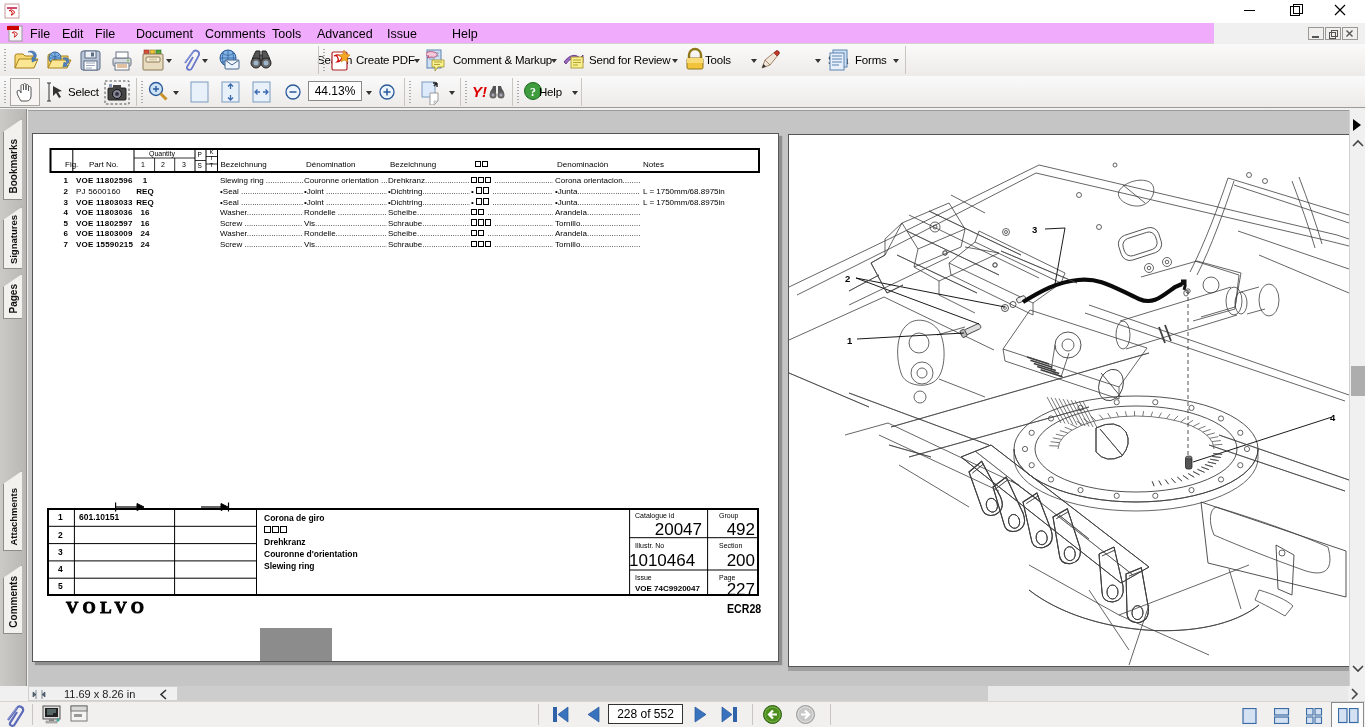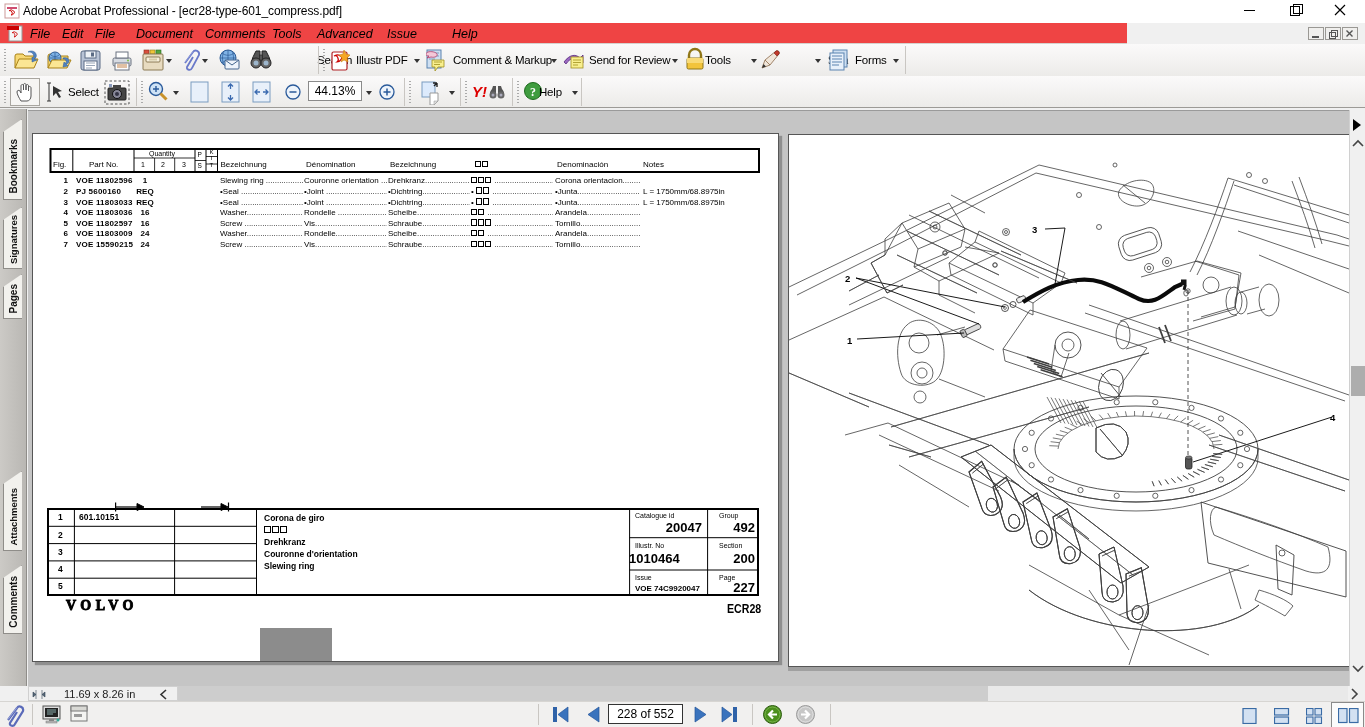--- a/index.html
+++ b/index.html
@@ -2,57 +2,56 @@
 <html><head><meta charset="utf-8">
 <style>
 *{margin:0;padding:0;box-sizing:border-box;}
 html,body{width:1365px;height:727px;overflow:hidden;}
 body{font-family:"Liberation Sans",sans-serif;position:relative;background:#f0f0f0;}
 .abs{position:absolute;}
 
 #titlebar{position:absolute;left:0;top:0;width:1365px;height:23px;background:#ffffff;}
 #titlebar .title{position:absolute;left:23px;top:4px;font-size:12px;letter-spacing:-0.1px;color:#000;}
 
-#menubar{position:absolute;left:0;top:23px;width:1127px;height:21px;background:#ef4444;border-bottom:1px solid #d5d2ce;font-style:italic;}
+#menubar{position:absolute;left:0;top:23px;width:1214px;height:21px;background:#f0abfc;border-bottom:1px solid #d5d2ce;}
 #menubar span.mi{position:absolute;top:4px;font-size:12.5px;color:#000;}
 
 #tb1{position:absolute;left:0;top:44px;width:1365px;height:32px;background:linear-gradient(#fbfafa,#ecebe9);}
 #tb2{position:absolute;left:0;top:76px;width:1365px;height:32px;background:linear-gradient(#fbfafa,#ecebe9);border-bottom:1px solid #9c9a96;}
 .tsep{position:absolute;top:2px;height:28px;width:1px;background:#c9c6c2;}
 .grip{position:absolute;top:5px;height:22px;width:4px;background-image:repeating-linear-gradient(#aaa 0 1px,transparent 1px 3px);background-size:2px 100%;background-repeat:no-repeat;background-position:1px 0;}
 .tbtxt{position:absolute;font-size:11.5px;letter-spacing:-0.2px;color:#000;top:10px;}
 .dda{position:absolute;top:15px;width:0;height:0;border-left:3.5px solid transparent;border-right:3.5px solid transparent;border-top:4px solid #333;}
 #sidebar{position:absolute;left:0;top:109px;width:27px;height:577px;background:linear-gradient(90deg,#cccac6,#b9b7b3);border-right:1px solid #8f8d89;}
 .stab{position:absolute;left:3px;width:19px;background:#f2f1ed;border:1px solid #8f8d89;border-right:none;}
 .stab span{position:absolute;left:3.5px;bottom:4px;writing-mode:vertical-rl;transform:rotate(180deg);font-size:10px;font-weight:bold;color:#111;}
 #docarea{position:absolute;left:28px;top:110px;width:1321px;height:576px;background:#c5c5c5;overflow:hidden;border-top:1px solid #9a9a9a;}
 .page{position:absolute;background:#fff;border:1px solid #565656;box-shadow:3px 3px 1px #8f8f8f;}
 .pt{position:absolute;font-size:8px;white-space:nowrap;color:#000;}
 .ptb{position:absolute;font-size:8px;font-weight:bold;white-space:nowrap;color:#000;}
 .bt{position:absolute;font-size:8.5px;font-weight:bold;white-space:nowrap;color:#000;}
 .lbl{position:absolute;font-size:7px;white-space:nowrap;color:#000;}
-.big{position:absolute;font-size:13px;font-weight:bold;white-space:nowrap;color:#000;}
+.big{position:absolute;font-size:17px;font-weight:normal;white-space:nowrap;color:#000;}
 .ko{display:inline-block;width:7px;height:7px;border:0.8px solid #000;margin-right:1px;vertical-align:-1px;}
 .ko2{display:inline-block;width:6px;height:6.5px;border:0.8px solid #000;margin-right:1px;}
 
 #vscroll{position:absolute;left:1349px;top:110px;width:16px;height:576px;background:#f0f0f0;border-left:1px solid #d0d0d0;}
 
 #statusrow{position:absolute;left:28px;top:686px;width:1337px;height:15px;background:#f0f0f0;}
 #bottombar{position:absolute;left:0;top:701px;width:1365px;height:26px;background:#f1f0ef;border-top:1px solid #d7d5d2;}
 .bsep{position:absolute;top:2px;height:21px;width:1px;background:#c9c6c2;}
 </style></head>
 <body>
 
 <div id="titlebar">
   <svg class="abs" style="left:4px;top:3px" width="16" height="16">
       <rect x="1" y="1" width="14" height="14" fill="#fff" stroke="#c99" stroke-width="1"></rect>
       <path d="M3 4h10v2H3z" fill="#b03" opacity="0.7"></path>
       <path d="M5 8c2-2 5 3 2 4c3 0 5-4 2-4c-1-2-3-1-4 0z" fill="none" stroke="#c00" stroke-width="1"></path>
     </svg>
-  <span class="title">Adobe Acrobat Professional - [ecr28-type-601_compress.pdf]</span>
   <svg class="abs" style="left:1230px;top:0" width="135" height="23">
     <rect x="14" y="10" width="11" height="1" fill="#000"></rect>
     <rect x="60.5" y="6.5" width="9" height="9" fill="none" stroke="#000"></rect>
     <rect x="63.5" y="4.5" width="9" height="9" fill="none" stroke="#000"></rect>
     <path d="M105 5l10 10M115 5l-10 10" stroke="#000" stroke-width="1.2"></path>
   </svg>
 </div>
 
 <div id="menubar">
   <svg class="abs" style="left:7px;top:2px" width="17" height="17">
@@ -151,21 +150,21 @@
  <span class="tbtxt" style="left:277px;margin-left:40px;">Search</span>
  <div class="dda" style="left:166px"></div>
     <div class="dda" style="left:202px"></div>
     <div class="tsep" style="left:318px"></div>
     <div class="grip" style="left:322px"></div>
  <svg class="abs" style="left:330px;top:4px" width="24" height="24">
       <rect x="2" y="4" width="15" height="18" rx="1.5" fill="#fff" stroke="#b02025" stroke-width="1.2"></rect>
       <path d="M4 8c3-2 6 4 3 6c3 0 7-5 3-6c-1-2-4-1-6 0z" fill="none" stroke="#c00" stroke-width="1.2"></path>
       <path d="M14 2l2 4l4 1l-3 3l1 4l-4-2l-3 2l1-4l-3-3l4-1z" fill="#f5a623" stroke="#c87d1a" stroke-width="0.6"></path>
     </svg>
- <span class="tbtxt" style="left:356px;">Illustr PDF</span>
+ <span class="tbtxt" style="left:356px;">Create PDF</span>
     <div class="dda" style="left:414px"></div>
  <svg class="abs" style="left:426px;top:4px" width="24" height="24">
       <rect x="1" y="2" width="14" height="18" fill="#cfe0f2" stroke="#5b83b0"></rect>
       <path d="M3 5h10M3 8h10M3 11h6" stroke="#7e9cc0" stroke-width="1"></path>
       <path d="M2 4c-3 1-3 4 1 4l-2 2l4-1c4 1 7-1 6-3c-1-2-6-3-9-2z" fill="#f3c8d8" stroke="#b03a6a" stroke-width="0.8"></path>
       <path d="M6 12h12v7H12l-3 4v-4H6z" fill="#f8ef8e" stroke="#a09020" stroke-width="0.8"></path>
       <path d="M8 14h8M8 16.5h6" stroke="#a09020" stroke-width="0.8"></path>
     </svg>
  <span class="tbtxt" style="left:453px;">Comment &amp; Markup</span>
     <div class="dda" style="left:551px"></div>
@@ -287,21 +286,21 @@
 
   <svg class="abs" style="left:0;top:0" width="746" height="130">
     <g fill="none" stroke="#000">
       <rect x="17.5" y="15" width="708.5" height="23" stroke-width="2"></rect>
       <path d="M39.8 15v23M101 15v23M162 15v23M173 15v23M184.5 15v23" stroke-width="1"></path>
       <path d="M101 24h61M121.6 24v14M141.7 24v14" stroke-width="0.8"></path>
       <path d="M162 26.5h11M173 22.5h11.5M173 30h11.5" stroke-width="0.8"></path>
     </g>
 
   </svg>
-  <span class="pt" style="left:20px;top:26px;">Fig.</span>
+  <span class="pt" style="left:32px;top:26px;">Fig.</span>
   <span class="pt" style="left:56px;top:26px;">Part No.</span>
   <span class="pt" style="left:116px;top:15.5px;font-size:7px;">Quantity</span>
   <span class="pt" style="left:108px;top:27px;font-size:7px;">1</span>
   <span class="pt" style="left:128px;top:27px;font-size:7px;">2</span>
   <span class="pt" style="left:149px;top:27px;font-size:7px;">3</span>
   <span class="pt" style="left:164.5px;top:16.5px;font-size:6.5px;">P</span>
   <span class="pt" style="left:164.5px;top:28px;font-size:6.5px;">S</span>
   <span class="pt" style="left:176.5px;top:14.5px;font-size:6px;">K</span>
   <span class="pt" style="left:177.5px;top:21px;font-size:6px;">I</span>
   <span class="pt" style="left:176.5px;top:28px;font-size:6px;">T</span>
@@ -318,21 +317,21 @@
 <span class="abs" style="left:43px;font-weight:bold;letter-spacing:0.2px;">VOE 11802596</span>
 <span class="abs" style="left:98px;width:28px;text-align:center;font-weight:bold;">1</span>
 <span class="abs" style="left:187px;width:83px;overflow:hidden;white-space:nowrap;">Slewing ring ..............................................</span>
 <span class="abs" style="left:271px;width:83px;overflow:hidden;white-space:nowrap;">Couronne orientation ...............................................</span>
 <span class="abs" style="left:355px;width:82px;overflow:hidden;white-space:nowrap;">Drehkranz..............................................</span>
 <span class="abs" style="left:438px;width:82px;overflow:hidden;white-space:nowrap;"><span class="ko2"></span><span class="ko2"></span><span class="ko2"></span> ..............................................</span>
 <span class="abs" style="left:522px;width:85px;overflow:hidden;white-space:nowrap;">Corona orientacion..............................................</span>
 </div>
 <div class="abs" style="top:52.5px;left:0;width:746px;height:11px;font-size:8px;">
 <span class="abs" style="left:20px;width:15px;text-align:right;font-weight:bold;">2</span>
-<span class="abs" style="left:43px;font-weight:bold;letter-spacing:0.2px;">PJ  5600160</span>
+<span class="abs" style="left:43px;font-weight:normal;letter-spacing:0.2px;">PJ  5600160</span>
 <span class="abs" style="left:98px;width:28px;text-align:center;font-weight:bold;">REQ</span>
 <span class="abs" style="left:187px;width:83px;overflow:hidden;white-space:nowrap;">•Seal ..............................................</span>
 <span class="abs" style="left:271px;width:83px;overflow:hidden;white-space:nowrap;">•Joint ..............................................</span>
 <span class="abs" style="left:355px;width:82px;overflow:hidden;white-space:nowrap;">•Dichtring..............................................</span>
 <span class="abs" style="left:438px;width:82px;overflow:hidden;white-space:nowrap;">• <span class="ko2"></span><span class="ko2"></span> ..............................................</span>
 <span class="abs" style="left:522px;width:85px;overflow:hidden;white-space:nowrap;">•Junta..............................................</span>
 <span class="abs" style="left:610px;">L = 1750mm/68.8975in</span>
 </div>
 <div class="abs" style="top:63.5px;left:0;width:746px;height:11px;font-size:8px;">
 <span class="abs" style="left:20px;width:15px;text-align:right;font-weight:bold;">3</span>
@@ -420,21 +419,21 @@
   <span class="lbl" style="left:686px;top:378px;">Group</span>
   <span class="big" style="left:660px;top:386px;width:62px;text-align:right;">492</span>
   <span class="lbl" style="left:602px;top:408px;">Illustr. No</span>
   <span class="big" style="left:596px;top:417px;width:73px;">1010464</span>
   <span class="lbl" style="left:686px;top:408px;">Section</span>
   <span class="big" style="left:660px;top:417px;width:62px;text-align:right;">200</span>
   <span class="lbl" style="left:602px;top:440px;">Issue</span>
   <span class="ptb" style="left:602px;top:450px;">VOE 74C9920047</span>
   <span class="lbl" style="left:686px;top:440px;">Page</span>
   <span class="big" style="left:660px;top:446px;width:62px;text-align:right;">227</span>
-  <span class="abs" style="left:33px;top:464px;font-family:'Liberation Serif',serif;font-weight:bold;font-size:14px;letter-spacing:4.5px;color:#000;-webkit-text-stroke:0.9px #000;">VOLVO</span>
+  <span class="abs" style="left:33px;top:464px;font-family:'Liberation Serif',serif;font-weight:bold;font-size:17px;letter-spacing:4.5px;color:#000;-webkit-text-stroke:0.9px #000;">VOLVO</span>
   <span class="abs" style="left:694px;top:468px;font-size:12.5px;font-weight:bold;transform:scaleX(0.85);transform-origin:left;color:#000;">ECR28</span>
   <div class="abs" style="left:227px;top:494px;width:72px;height:33px;background:#8c8c8c;"></div>
 </div>
 <div class="page" id="page2" style="left:760px;top:23px;width:562px;height:533px;border-right:none;box-shadow:0 4px 0 #a0a0a0;">
   <svg class="abs" style="left:0;top:0" width="560" height="531" id="diag">
 <line x1="0" y1="152" x2="100" y2="104" stroke="#3f3f3f" stroke-width="0.8"></line>
 <line x1="100" y1="104" x2="250" y2="30" stroke="#3f3f3f" stroke-width="0.8"></line>
 <line x1="8" y1="160" x2="104" y2="112" stroke="#3f3f3f" stroke-width="0.8"></line>
 <line x1="104" y1="112" x2="247" y2="38" stroke="#3f3f3f" stroke-width="0.8"></line>
 <line x1="250" y1="30" x2="548" y2="100" stroke="#3f3f3f" stroke-width="0.8"></line>

